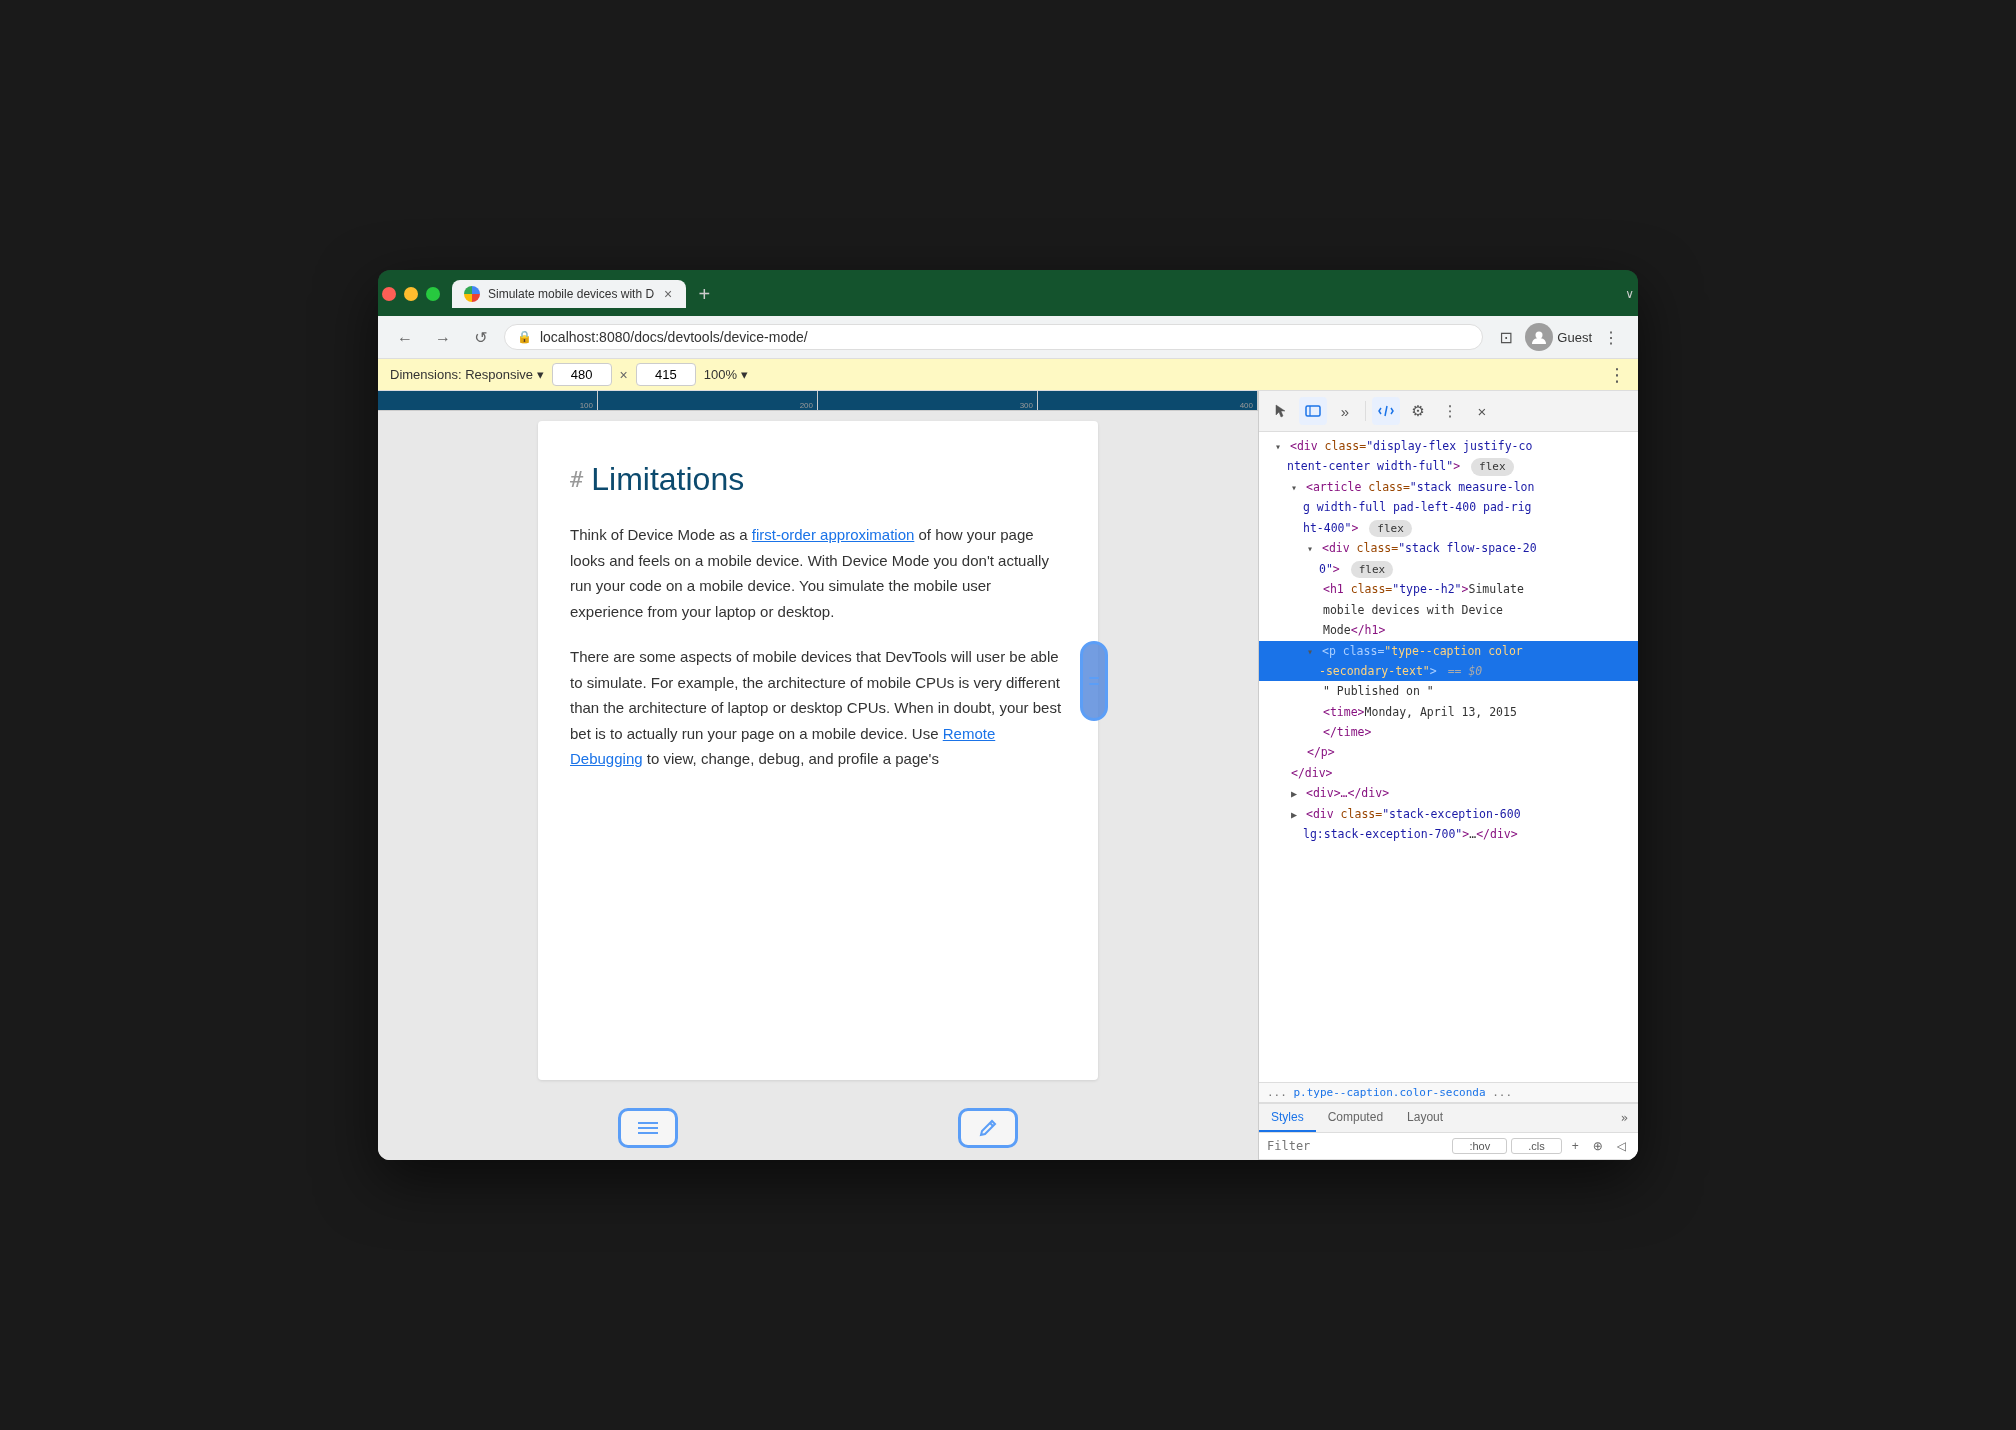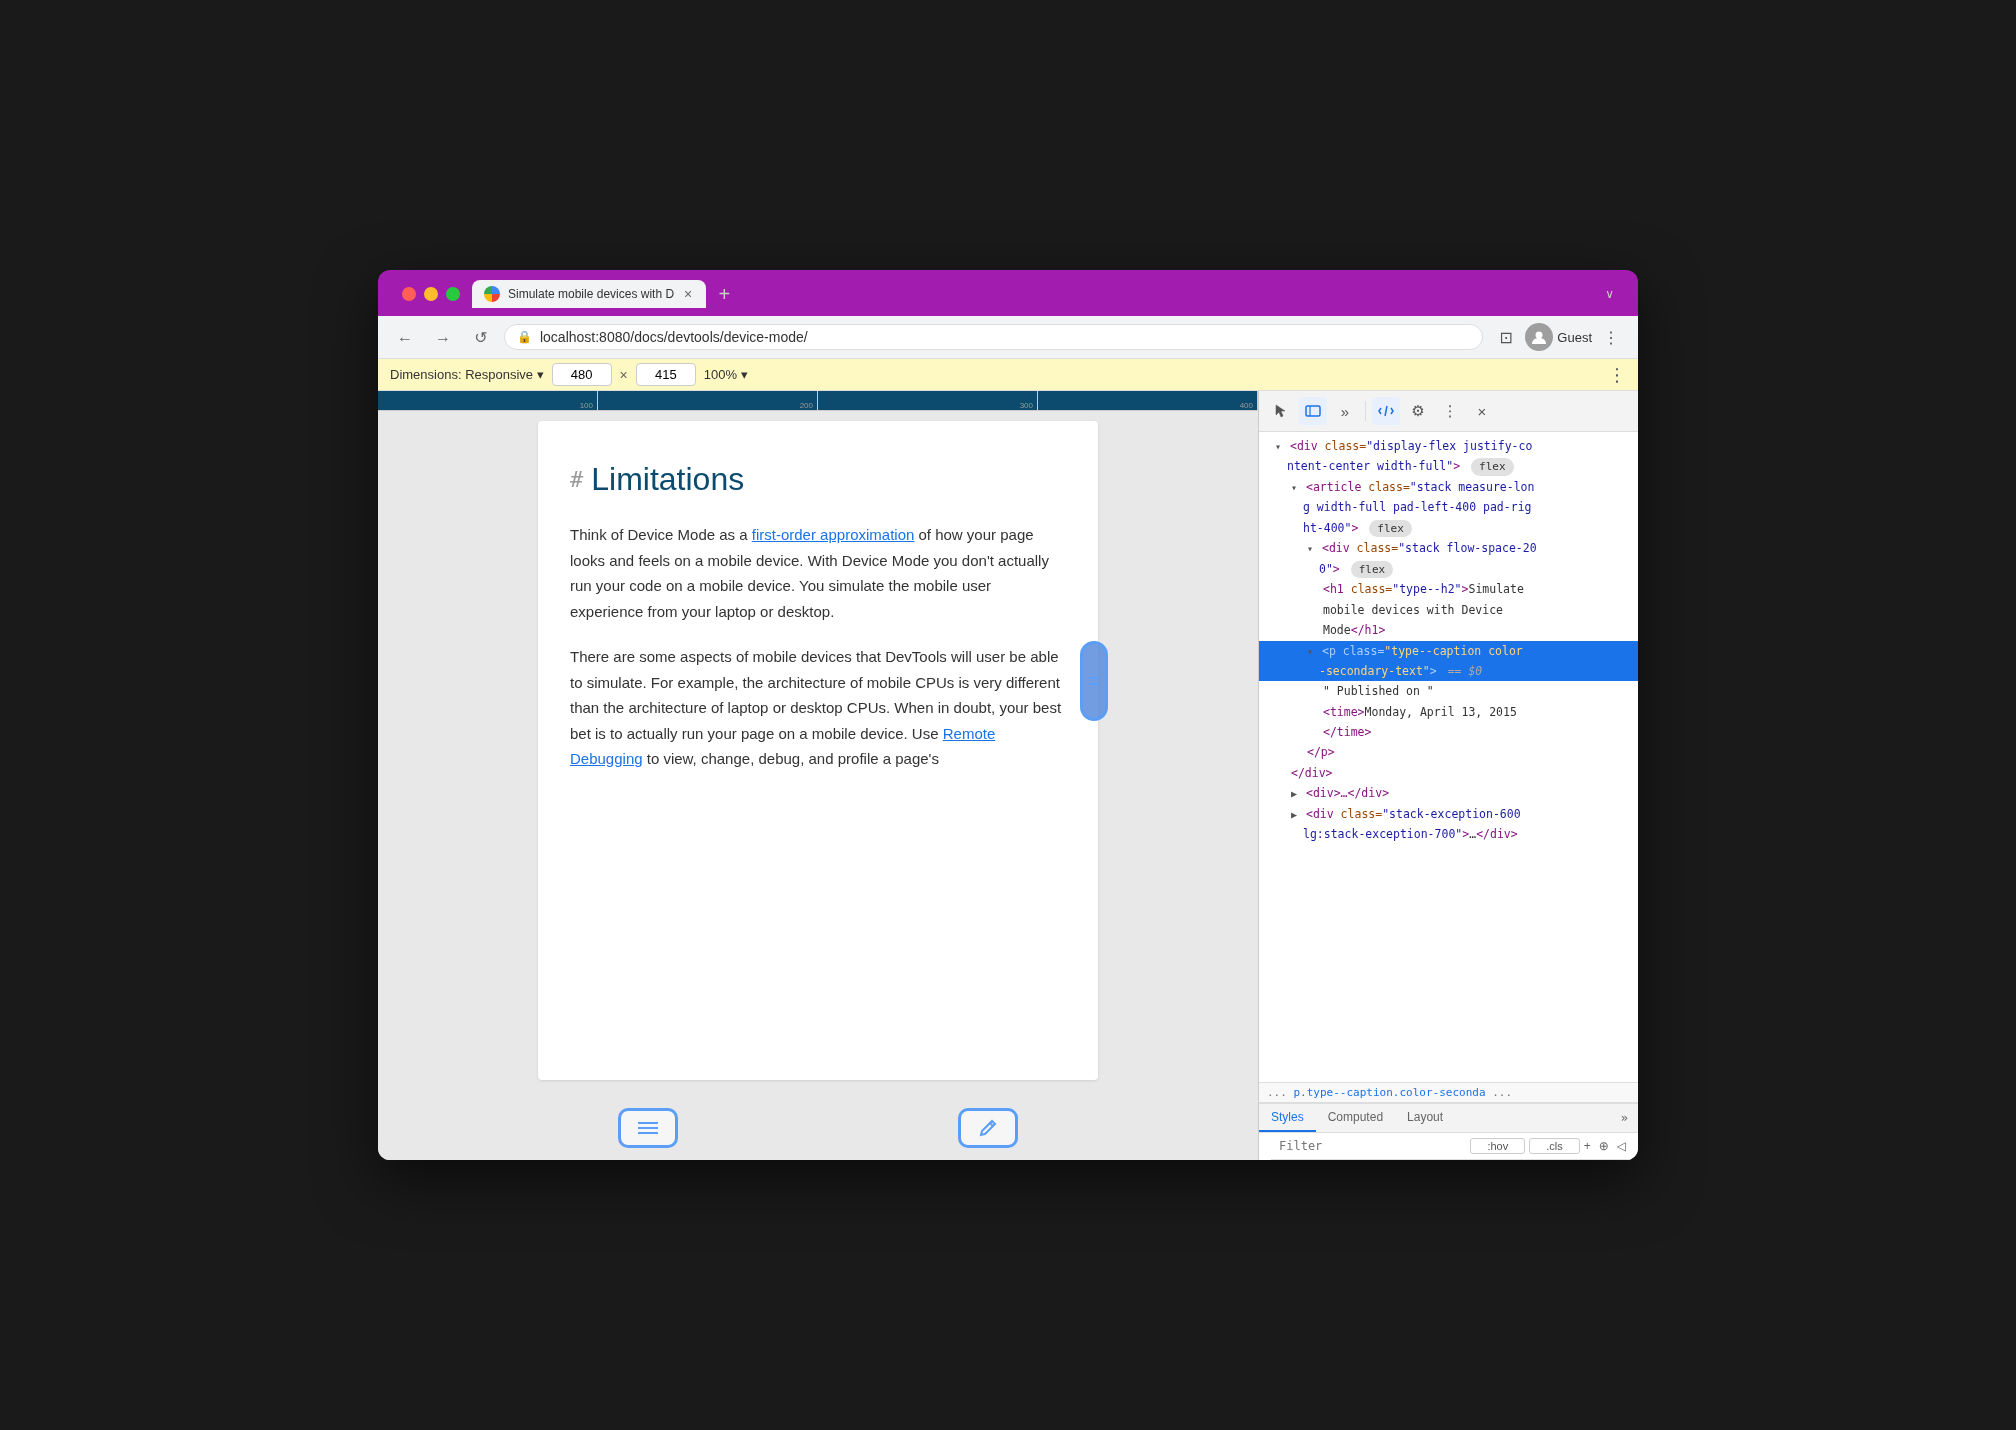--- a/index.html
+++ b/index.html
@@ -18,22 +18,22 @@
       background: #2b2b2b;
       border-radius: 12px;
       overflow: hidden;
       box-shadow: 0 20px 60px rgba(0,0,0,0.6);
       display: flex;
       flex-direction: column;
     }
 
     
     .title-bar {
-      background: #a21caf;
-      padding: 10px 24px 0;
+      background: #14532d;
+      padding: 10px 4px 0;
       display: flex;
       flex-direction: column;
     }
 
     .title-bar-top {
       display: flex;
       align-items: center;
       gap: 12px;
       margin-bottom: 8px;
     }
@@ -536,22 +536,22 @@
       font-size: 12px;
       color: #666;
       cursor: pointer;
     }
 
     .styles-filter {
       display: flex;
       align-items: center;
       padding: 4px 8px;
       border-bottom: 1px solid #ddd;
+      gap: 6px;
       background: #fff;
-      margin-left: 12px;
     }
 
     .filter-input {
       flex: 1;
       border: none;
       outline: none;
       font-size: 12px;
       color: #333;
       background: transparent;
       font-family: inherit;

